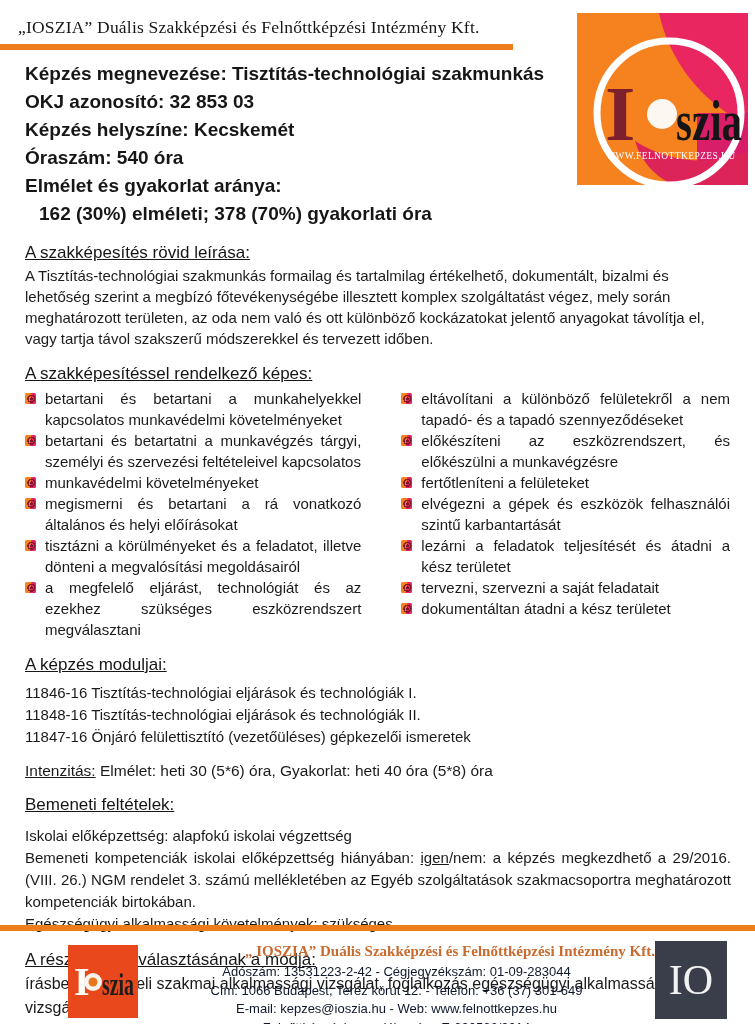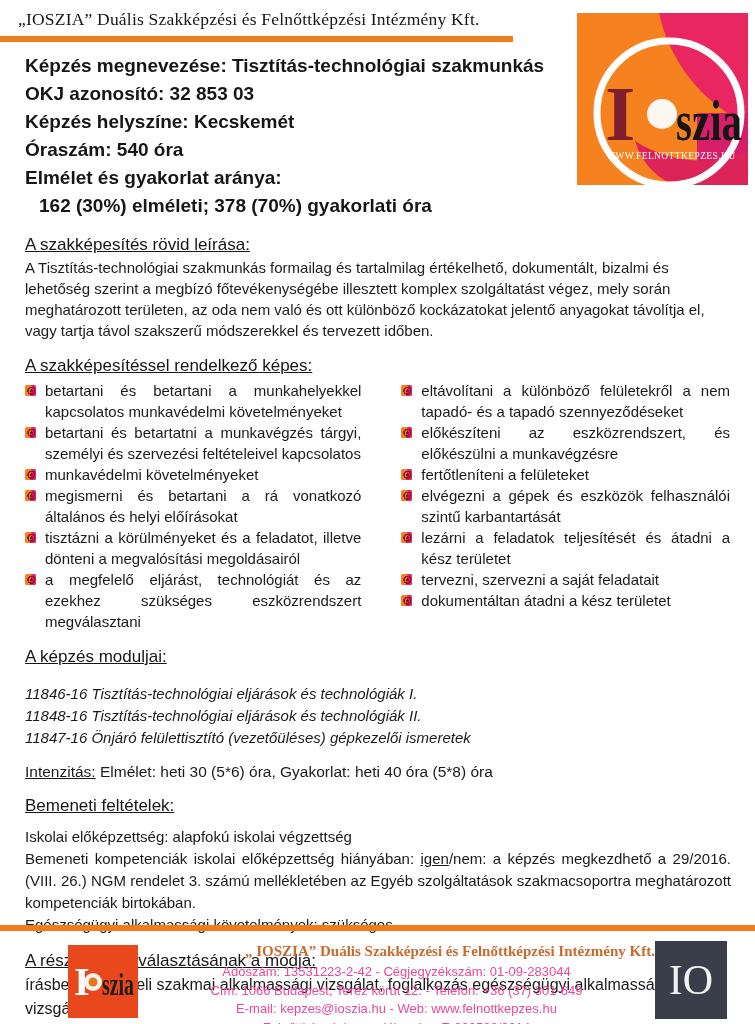--- a/index.html
+++ b/index.html
@@ -4,21 +4,21 @@
 <style>
   * { margin:0; padding:0; box-sizing:border-box; }
   html,body { background:#e9e9e9; }
   .page {
     position:relative; width:755px; height:1024px; margin:0 auto;
     background:#ffffff; overflow:hidden;
     font-family:"Liberation Sans", sans-serif; color:#1a1a1a;
   }
   
   .doc-title {
-    padding:9px 0 0 18px;
+    padding:17px 0 0 18px;
     font-family:"Liberation Serif", serif;
     font-size:17.5px; color:#161616; letter-spacing:.2px;
   }
   .header-rule { margin-top:6px; width:513px; height:6px; background:#EE7E1C; }
 
   
   .brand-logo { position:absolute; top:13px; left:577px; width:171px; height:172px; }
   .brand-logo svg text { font-family:"Liberation Serif", serif; }
 
   
@@ -38,42 +38,42 @@
   .cap-item { display:flex; align-items:flex-start; }
   .cap-text { flex:1; text-align:justify; font-size:15px; line-height:21px; }
   .bullet-icon {
     flex:0 0 11px; width:11px; height:11px; margin:5px 9px 0 0; border-radius:1.5px;
     background:
       radial-gradient(circle at 58% 52%, rgba(122,20,40,.95) 0 1.5px, rgba(122,20,40,0) 1.5px 2.6px, rgba(122,20,40,.9) 2.6px 4px, rgba(122,20,40,0) 4.2px),
       linear-gradient(100deg, #F6821F 46%, #E32560 54%);
   }
 
   .module-line { font-size:15px; line-height:22px; }
-  .modules-wrap { margin-top:16px;font-style:italic; }
+  .modules-wrap { margin-top:7px; }
 
   .inline-line { margin-top:14px; font-size:15.5px; }
   .u { text-decoration:underline; }
 
   .entry-block { margin-top:10px; }
   .entry-line { font-size:15px; line-height:22px; }
   .entry-par { width:706px; text-align:justify; font-size:15px; line-height:22px; }
 
   .sel-body { margin-top:2px; width:690px; font-size:16px; line-height:24px; }
 
   
   .footer { position:absolute; left:0; top:925px; width:755px; }
   .footer-rule { width:755px; height:6px; background:#EE7E1C; }
   .footer-body { display:flex; align-items:flex-start; padding-top:10px; }
   .footer-left-logo { margin-left:68px; width:70px; height:73px; flex:0 0 70px; margin-top:4px; }
   .footer-center { flex:1; text-align:center; padding-top:2px; }
   .footer-company {
     font-family:"Liberation Serif", serif; font-weight:700;
     font-size:15px; color:#C96A2E; margin-bottom:3px;text-align:right;
   }
-  .footer-line { font-size:13px; line-height:18.5px; color:#ec4899; }
+  .footer-line { font-size:13px; line-height:18.5px; color:#0f172a; }
   .footer-right-logo { margin-right:28px; width:72px; height:82px; flex:0 0 72px; }
   .footer svg text { font-family:"Liberation Serif", serif; }
 </style>
 </head>
 <body>
 
 <div class="page">
 
   <div class="doc-title">„IOSZIA” Duális Szakképzési és Felnőttképzési Intézmény Kft.</div>
   <div class="header-rule"></div>

